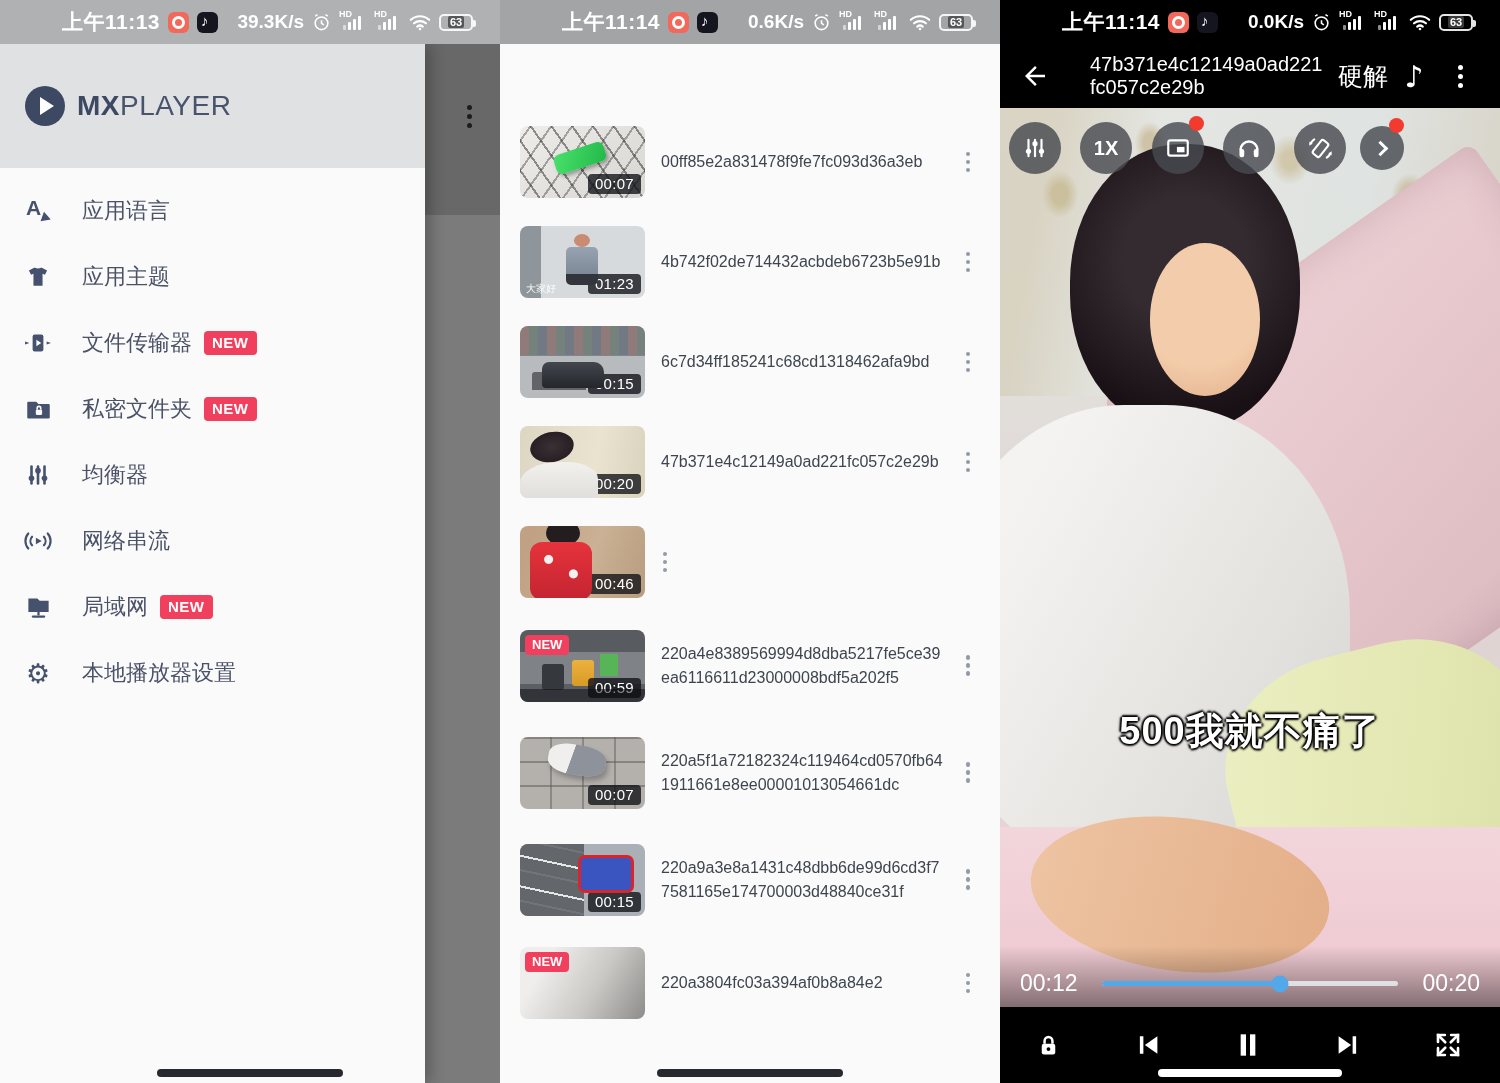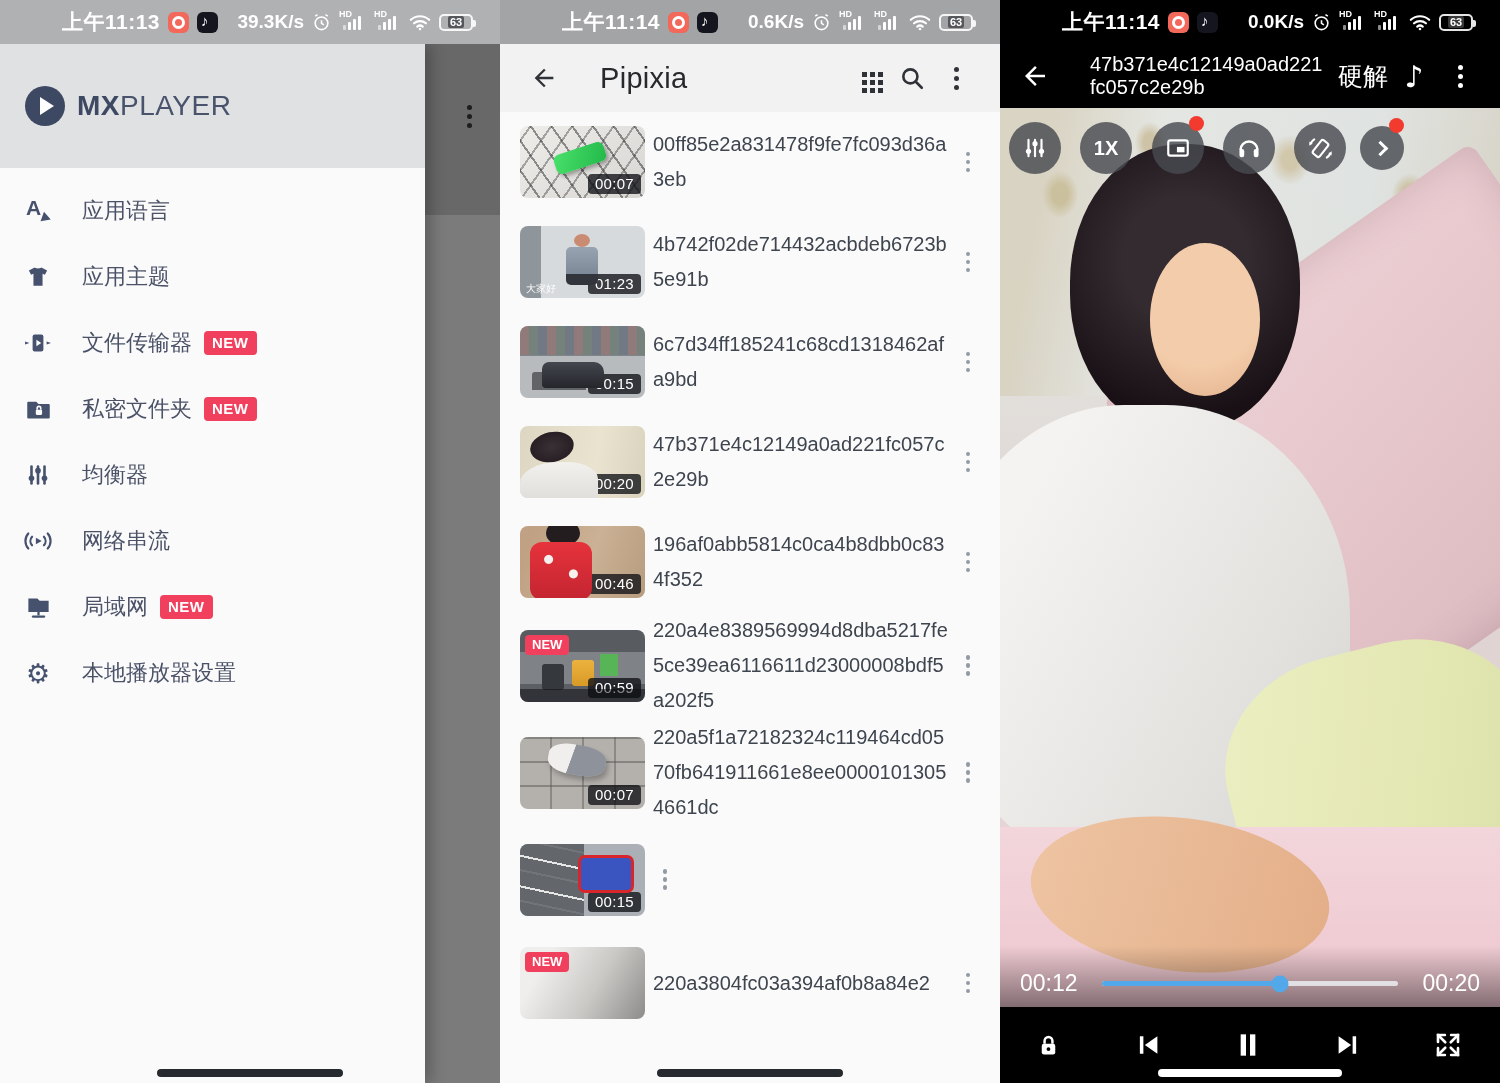--- a/index.html
+++ b/index.html
@@ -88,21 +88,21 @@
   .vlist { position:absolute; top:112px; left:0; right:0; bottom:0; overflow:hidden; }
   .vrow { display:flex; align-items:center; padding:0 12px 0 20px; height:100px; cursor:pointer; }
   .vrow.tall { height:107px; }
   .thumb { position:relative; width:125px; height:72px; border-radius:8px; overflow:hidden;
     flex:0 0 125px; background:#ddd; }
   .dur { position:absolute; right:4px; bottom:4px; background:rgba(16,17,22,.78); color:#fff;
     font-size:15px; padding:1px 7px 2px; border-radius:4px; letter-spacing:.3px; }
   .thumb-new { position:absolute; left:5px; top:5px; background:#f1405d; color:#fff; font-size:13px;
     font-weight:bold; padding:2px 7px 3px; border-radius:4px; }
   .thumb-cap { position:absolute; left:6px; bottom:2px; color:rgba(255,255,255,.95); font-size:10px; }
-  .vname { flex:1; margin-left:8px; font-size:20px; color:#3e454f; line-height:35px;
+  .vname { flex:1; margin-left:16px; font-size:16px; color:#3e454f; line-height:24px;
     word-break:break-all; max-width:298px; }
   .row-kebab { width:40px; display:flex; justify-content:center; cursor:pointer; }
   .row-kebab .dot { width:4.5px; height:4.5px; border-radius:50%; background:#939aa4; position:relative; }
   .row-kebab .dot::before,.row-kebab .dot::after { content:""; position:absolute; left:0; width:4.5px; height:4.5px;
     border-radius:50%; background:#939aa4; }
   .row-kebab .dot::before { top:-8px; } .row-kebab .dot::after { top:8px; }
 
   
   .t1 { background:linear-gradient(140deg,#efede9,#d8d6d2);}
   .t1::before { content:""; position:absolute; inset:0; background:
@@ -406,40 +406,20 @@
             <path d="M5.5 9.8a10 10 0 0113 0"></path>
             <path d="M9 13.4a5 5 0 016 0"></path>
             <circle cx="12" cy="16" r="1.4" fill="#fff" stroke="none"></circle>
           </svg>
         <span class="battery">
             <b>63</b>
           </span>
       </div>
     </div>
 
-    <div class="appbar">
-      <span class="ab-ic">
-        <svg width="28" height="28" viewBox="0 0 24 24" fill="#2f3237">
-            <path d="M20 11H7.8l5.6-5.6L12 4l-8 8 8 8 1.4-1.4L7.8 13H20z"></path>
-          </svg>
-      </span>
-      <span class="appbar-title">Pipixia</span>
-      <span class="ab-ic">
-          <span class="grid-ic"></span>
-        </span>
-      <span class="ab-ic">
-        <svg width="26" height="26" viewBox="0 0 24 24" fill="none" stroke="#2f3237" stroke-width="2.4" stroke-linecap="round">
-            <circle cx="10.5" cy="10.5" r="6.5"></circle>
-            <path d="M15.5 15.5L21 21"></path>
-          </svg>
-      </span>
-      <span class="ab-ic">
-          <span class="mid-kebab"></span>
-        </span>
-    </div>
 
     <div class="vlist">
 
       <div class="vrow">
         <div class="thumb t1">
           <span class="dur">00:07</span>
         </div>
         <div class="vname">00ff85e2a831478f9fe7fc093d36a3eb</div>
         <span class="row-kebab">
             <span class="dot"></span>
@@ -475,21 +455,20 @@
         <div class="vname">47b371e4c12149a0ad221fc057c2e29b</div>
         <span class="row-kebab">
             <span class="dot"></span>
           </span>
       </div>
 
       <div class="vrow">
         <div class="thumb t6">
           <span class="dur">00:46</span>
         </div>
-        <div class="vname">196af0abb5814c0ca4b8dbb0c834f352</div>
         <span class="row-kebab">
             <span class="dot"></span>
           </span>
       </div>
 
       <div class="vrow tall">
         <div class="thumb t7">
           <span class="thumb-new">NEW</span>
           <span class="dur">00:59</span>
         </div>
@@ -506,20 +485,21 @@
         <div class="vname">220a5f1a72182324c119464cd0570fb641911661e8ee00001013054661dc</div>
         <span class="row-kebab">
             <span class="dot"></span>
           </span>
       </div>
 
       <div class="vrow tall">
         <div class="thumb t9">
           <span class="dur">00:15</span>
         </div>
+        <div class="vname">220a9a3e8a1431c48dbb6de99d6cd3f77581165e174700003d48840ce31f</div>
         <span class="row-kebab">
             <span class="dot"></span>
           </span>
       </div>
 
       <div class="vrow">
         <div class="thumb t10">
           <span class="thumb-new">NEW</span>
         </div>
         <div class="vname">220a3804fc03a394af0b8a84e2</div>
@@ -637,20 +617,21 @@
             <polygon points="2,9.5 5,7.6 2.2,5.8" fill="#fff" stroke="none"></polygon>
             <polygon points="22,14.5 19,16.4 21.8,18.2" fill="#fff" stroke="none"></polygon>
           </svg>
       </span>
       <span class="qbtn small" style="left:360px;">
         <span class="q-chev"></span>
       </span>
       <span class="q-dot" style="left:389px; top:-4px;"></span>
     </div>
 
+    <div class="subtitle">500我就不痛了</div>
 
     <div class="seek-overlay">
       <span class="seek-time">00:12</span>
       <span class="seek-track">
         <span class="seek-fill" style="width: 60%;"></span>
         <span class="seek-thumb" style="left: 60%;"></span>
       </span>
       <span class="seek-time right">00:20</span>
     </div>
 

